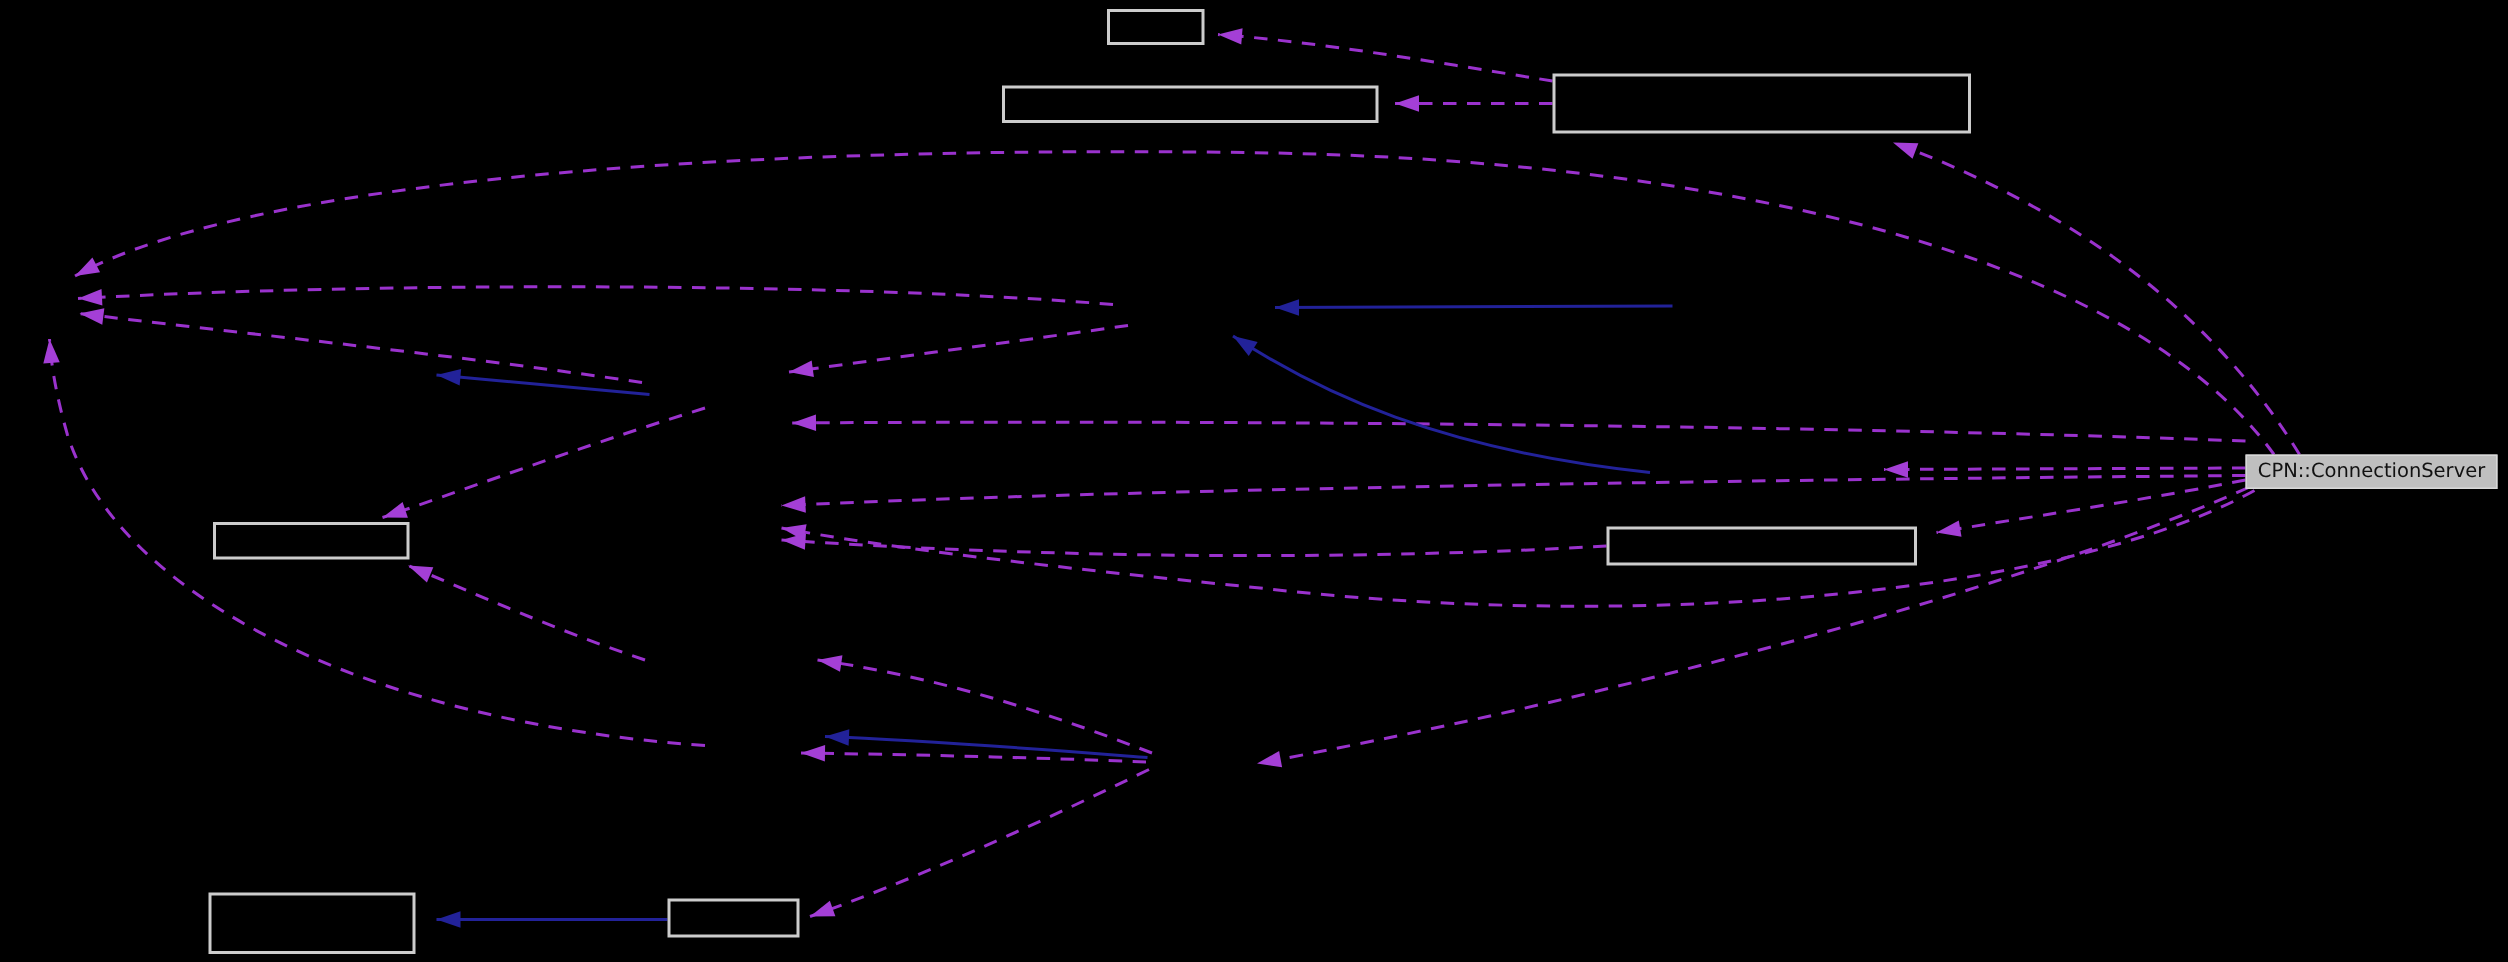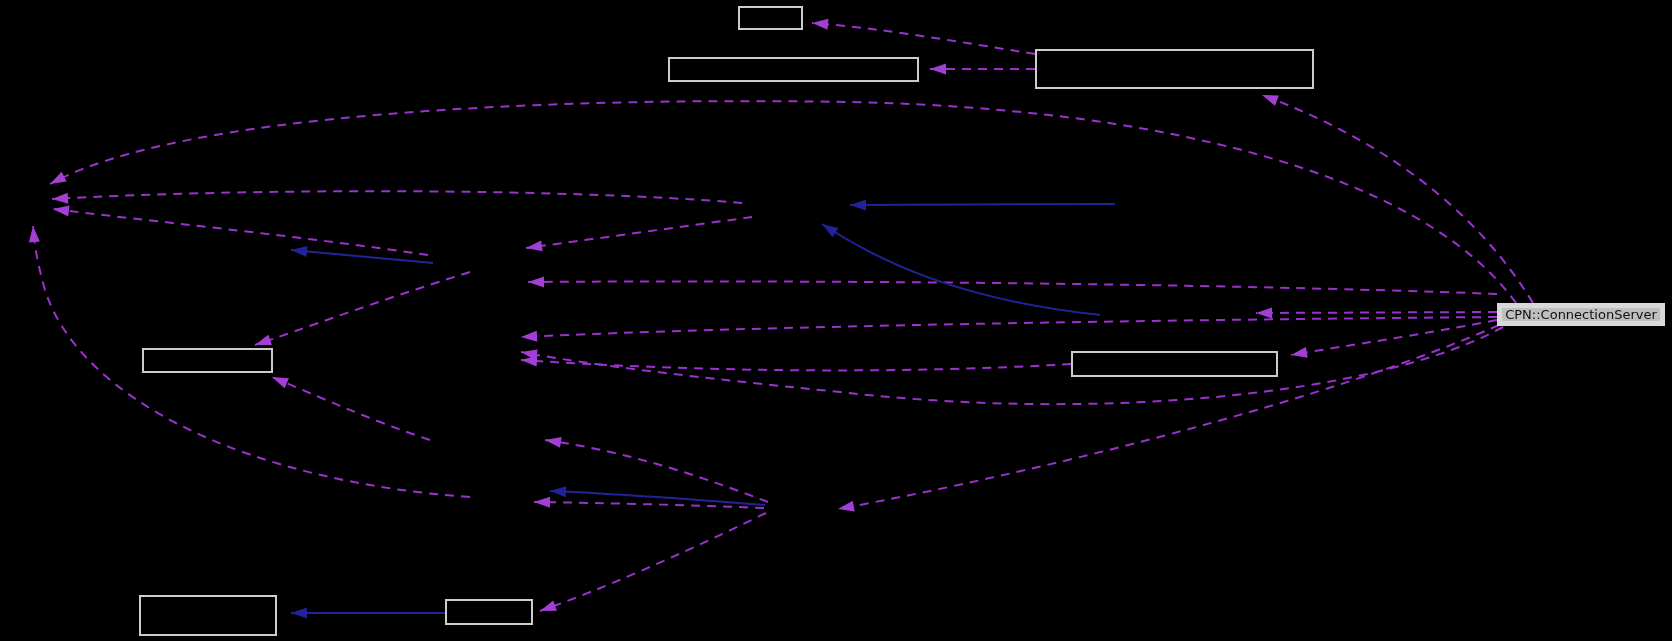--- a/index.html
+++ b/index.html
@@ -1,19 +1,19 @@
 <!DOCTYPE html>
 <html><head>
 <meta charset="utf-8">
 <style>
   html,body{margin:0;padding:0;background:#000;width:1672px;height:641px;overflow:hidden;}
   .canvas{position:relative;width:1672px;height:641px;background:#000000;font-family:"DejaVu Sans",sans-serif;}
   #edges-svg{position:absolute;left:0;top:0;width:1672px;height:641px;}
   .class-box{position:absolute;border:2px solid #cccccc;background:transparent;box-sizing:border-box;}
-  .main-node{position:absolute;background:#bfbfbf;border:5px solid #a21caf;box-sizing:border-box;
+  .main-node{position:absolute;background:#bfbfbf;border:1px solid #a21caf;box-sizing:border-box;
              display:flex;align-items:center;justify-content:center;
              font-size:13px;color:#111111;white-space:nowrap;}
   .edge-usage{fill:none;stroke:#9a32cd;stroke-width:2;stroke-dasharray:9 7;}
   .edge-inherit{fill:none;stroke:#222299;stroke-width:2;}
   .ah-usage{fill:#a43fd6;stroke:none;}
   .ah-inherit{fill:#222299;stroke:none;}
 </style>
 </head>
 <body>
 

